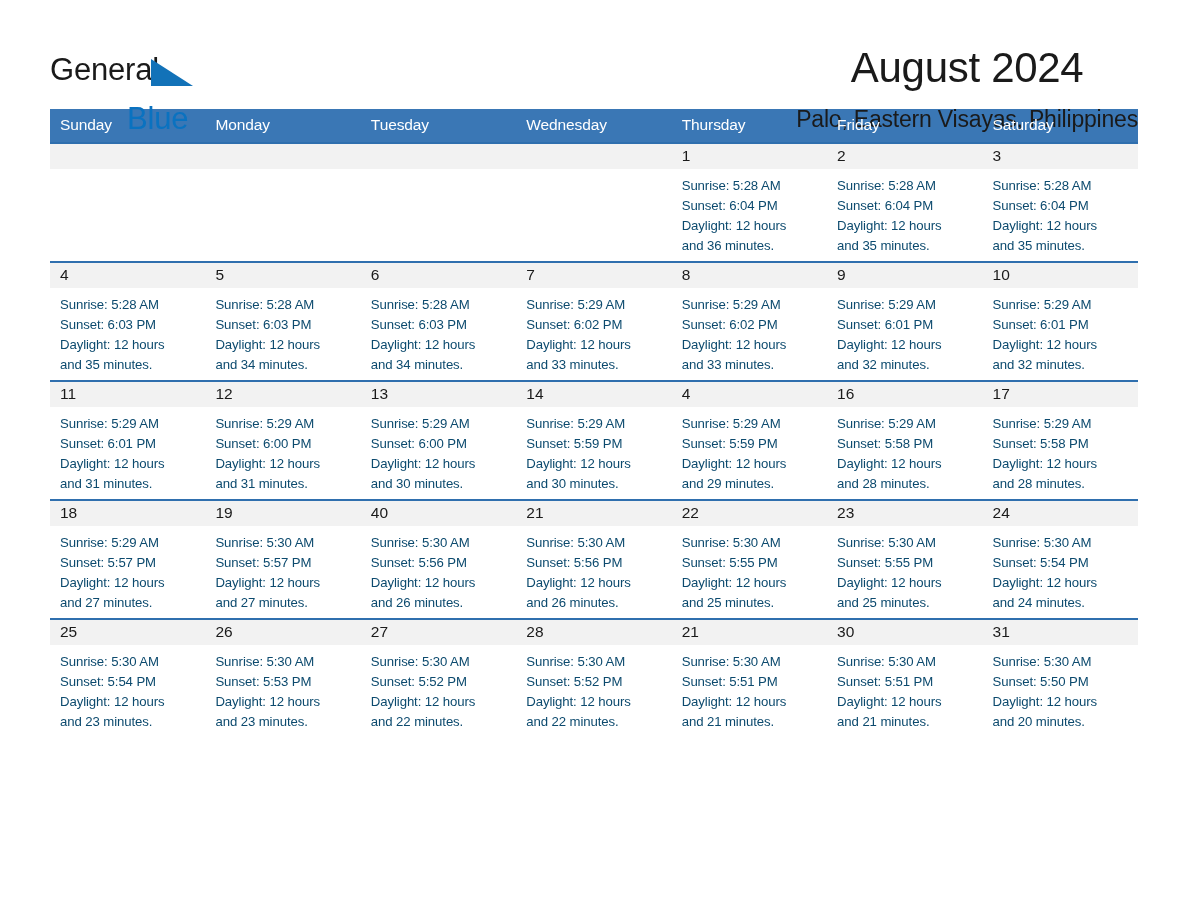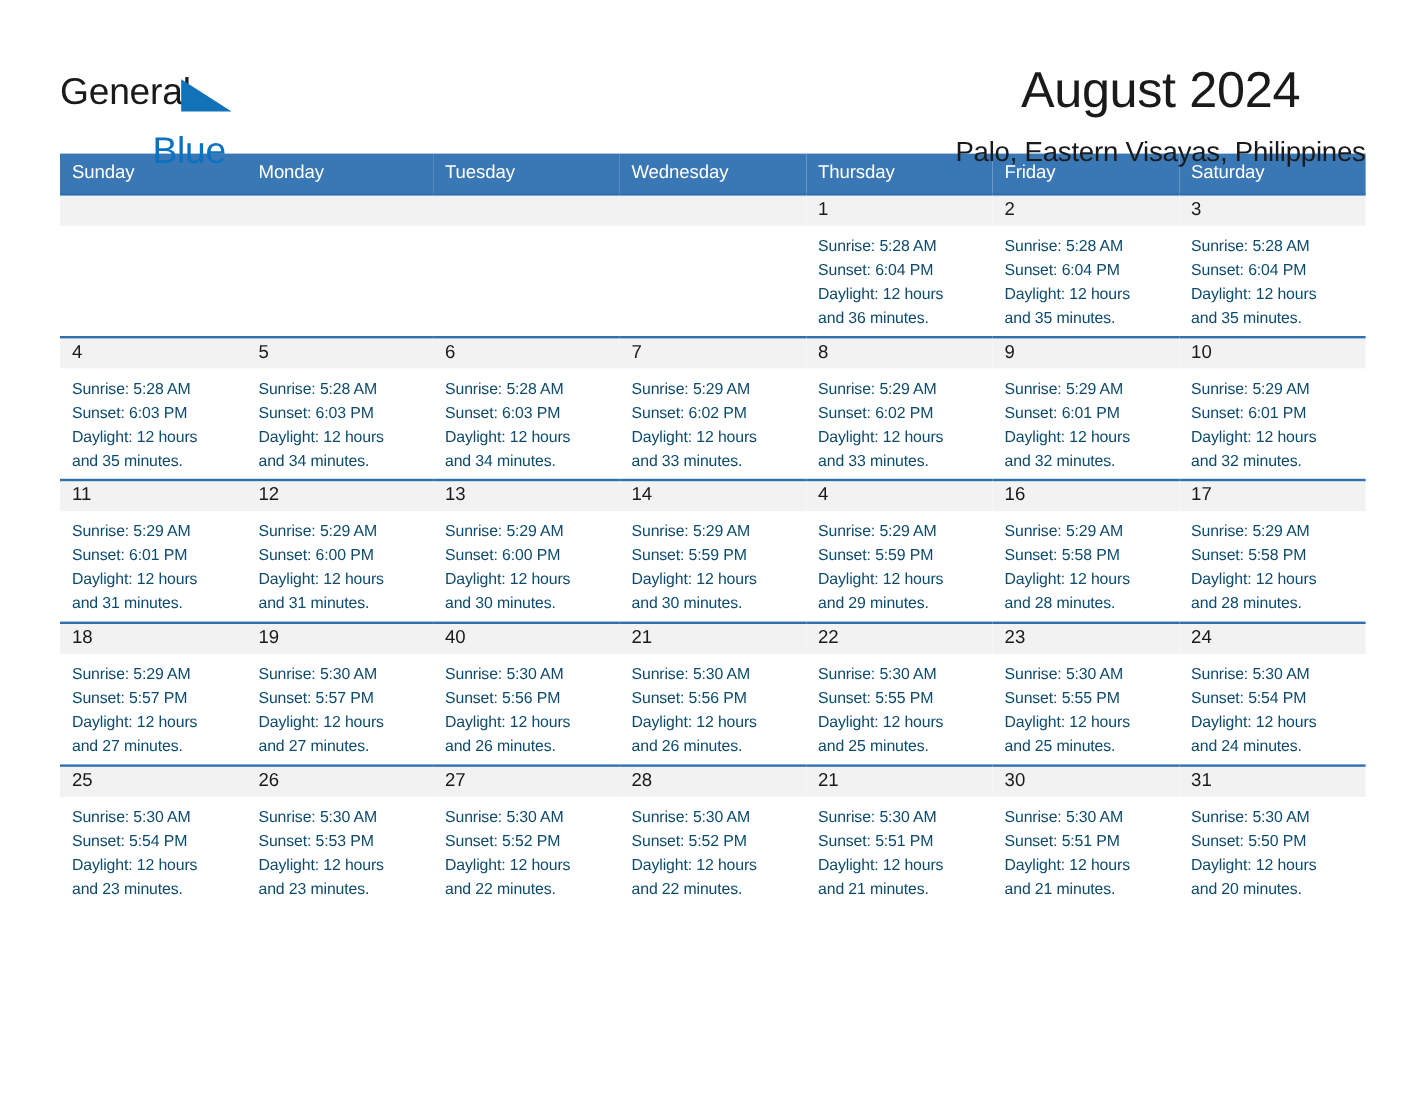--- a/index.html
+++ b/index.html
@@ -12,21 +12,21 @@
     height: 918px;
     font-family: "Liberation Sans", sans-serif;
     color: #000000;
     overflow: hidden;
   }
   .page {
     position: relative;
     width: 1188px;
     height: 918px;
     box-sizing: border-box;
-    padding: 7px 50px;
+    padding: 0 50px;
   }
 
   
   .topbar {
     display: flex;
     align-items: flex-start;
     justify-content: space-between;
     padding-top: 44px;
     height: 96px;
     box-sizing: border-box;
@@ -79,21 +79,21 @@
     color: #1a1a1a;
     margin-top: 16px;
     letter-spacing: -0.2px;
   }
 
   
   .calendar {
     width: 1088px;
     border-collapse: collapse;
     table-layout: fixed;
-    margin-top: 25px;
+    margin-top: 13px;
   }
   .calendar th {
     background: #3a77b5;
     color: #ffffff;
     font-weight: normal;
     font-size: 15.5px;
     text-align: left;
     padding: 7px 0 8px 10px;
     height: 17px;
     letter-spacing: -0.1px;

